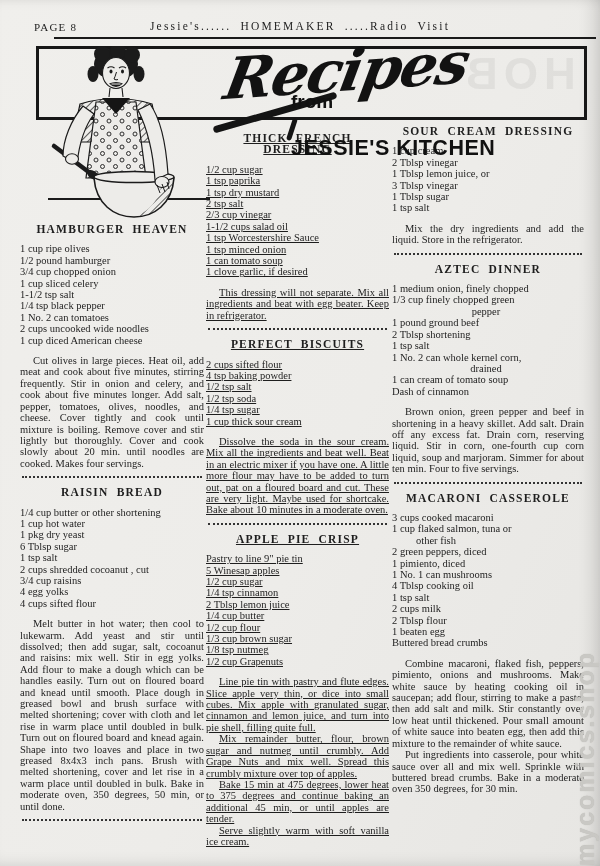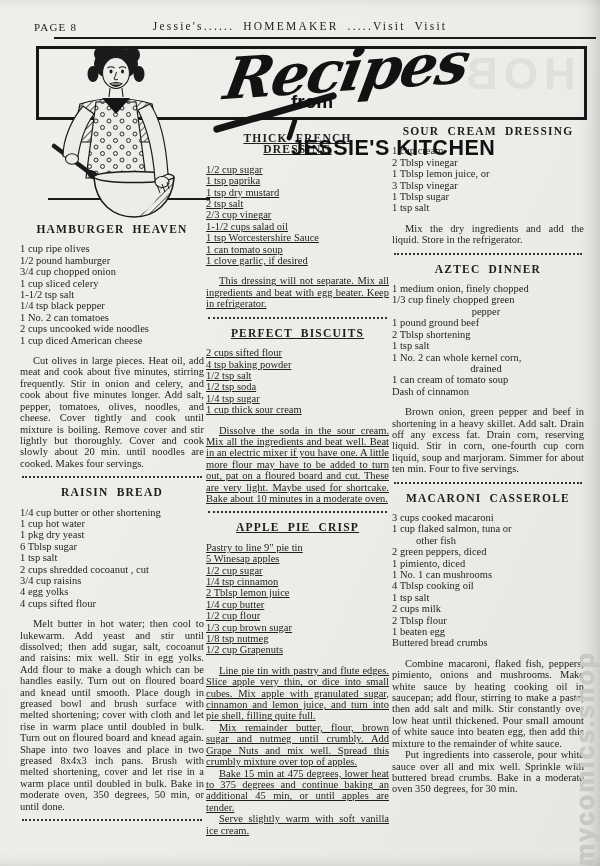--- a/index.html
+++ b/index.html
@@ -43,21 +43,21 @@
     font-family:"Liberation Sans",sans-serif;font-weight:bold;font-size:25px;letter-spacing:2px;
     color:#c9c8c4;text-shadow:0 0 1px #b5b4b0;z-index:5;
   }
 </style>
 </head>
 <body>
 
 <div class="page">
 
   <span class="pagenum">PAGE 8</span>
-  <div class="mast-title">Jessie's...... HOMEMAKER .....Visit Visit</div>
+  <div class="mast-title">Jessie's...... HOMEMAKER .....Radio Visit</div>
   <div class="rule"></div>
 
   <div class="logo-box">
     <div class="ghost">HOB</div>
     <div class="script">Recipes</div>
     <div class="swash"></div>
     <div class="fromline">
       <span class="from">from</span>
       <span class="comma-swash"></span>
       <span class="kitchen">JESSIE'S KITCHEN</span>
@@ -155,20 +155,21 @@
       <section class="recipe">
         <h3 class="rtitle">THICK FRENCH DRESSING</h3>
         <div class="ings">
           <div class="ing">1/2 cup sugar</div>
           <div class="ing">1 tsp paprika</div>
           <div class="ing">1 tsp dry mustard</div>
           <div class="ing">2 tsp salt</div>
           <div class="ing">2/3 cup vinegar</div>
           <div class="ing">1-1/2 cups salad oil</div>
           <div class="ing">1 tsp Worcestershire Sauce</div>
+          <div class="ing">1 tsp minced onion</div>
           <div class="ing">1 can tomato soup</div>
           <div class="ing">1 clove garlic,  if desired</div>
         </div>
         <p class="body">This dressing will not separate. Mix all ingredients and beat with egg beater. Keep in refrigerator.</p>
       </section>
       <div class="dots"></div>
       <section class="recipe">
         <h3 class="rtitle">PERFECT BISCUITS</h3>
         <div class="ings">
           <div class="ing">2 cups sifted flour</div>

